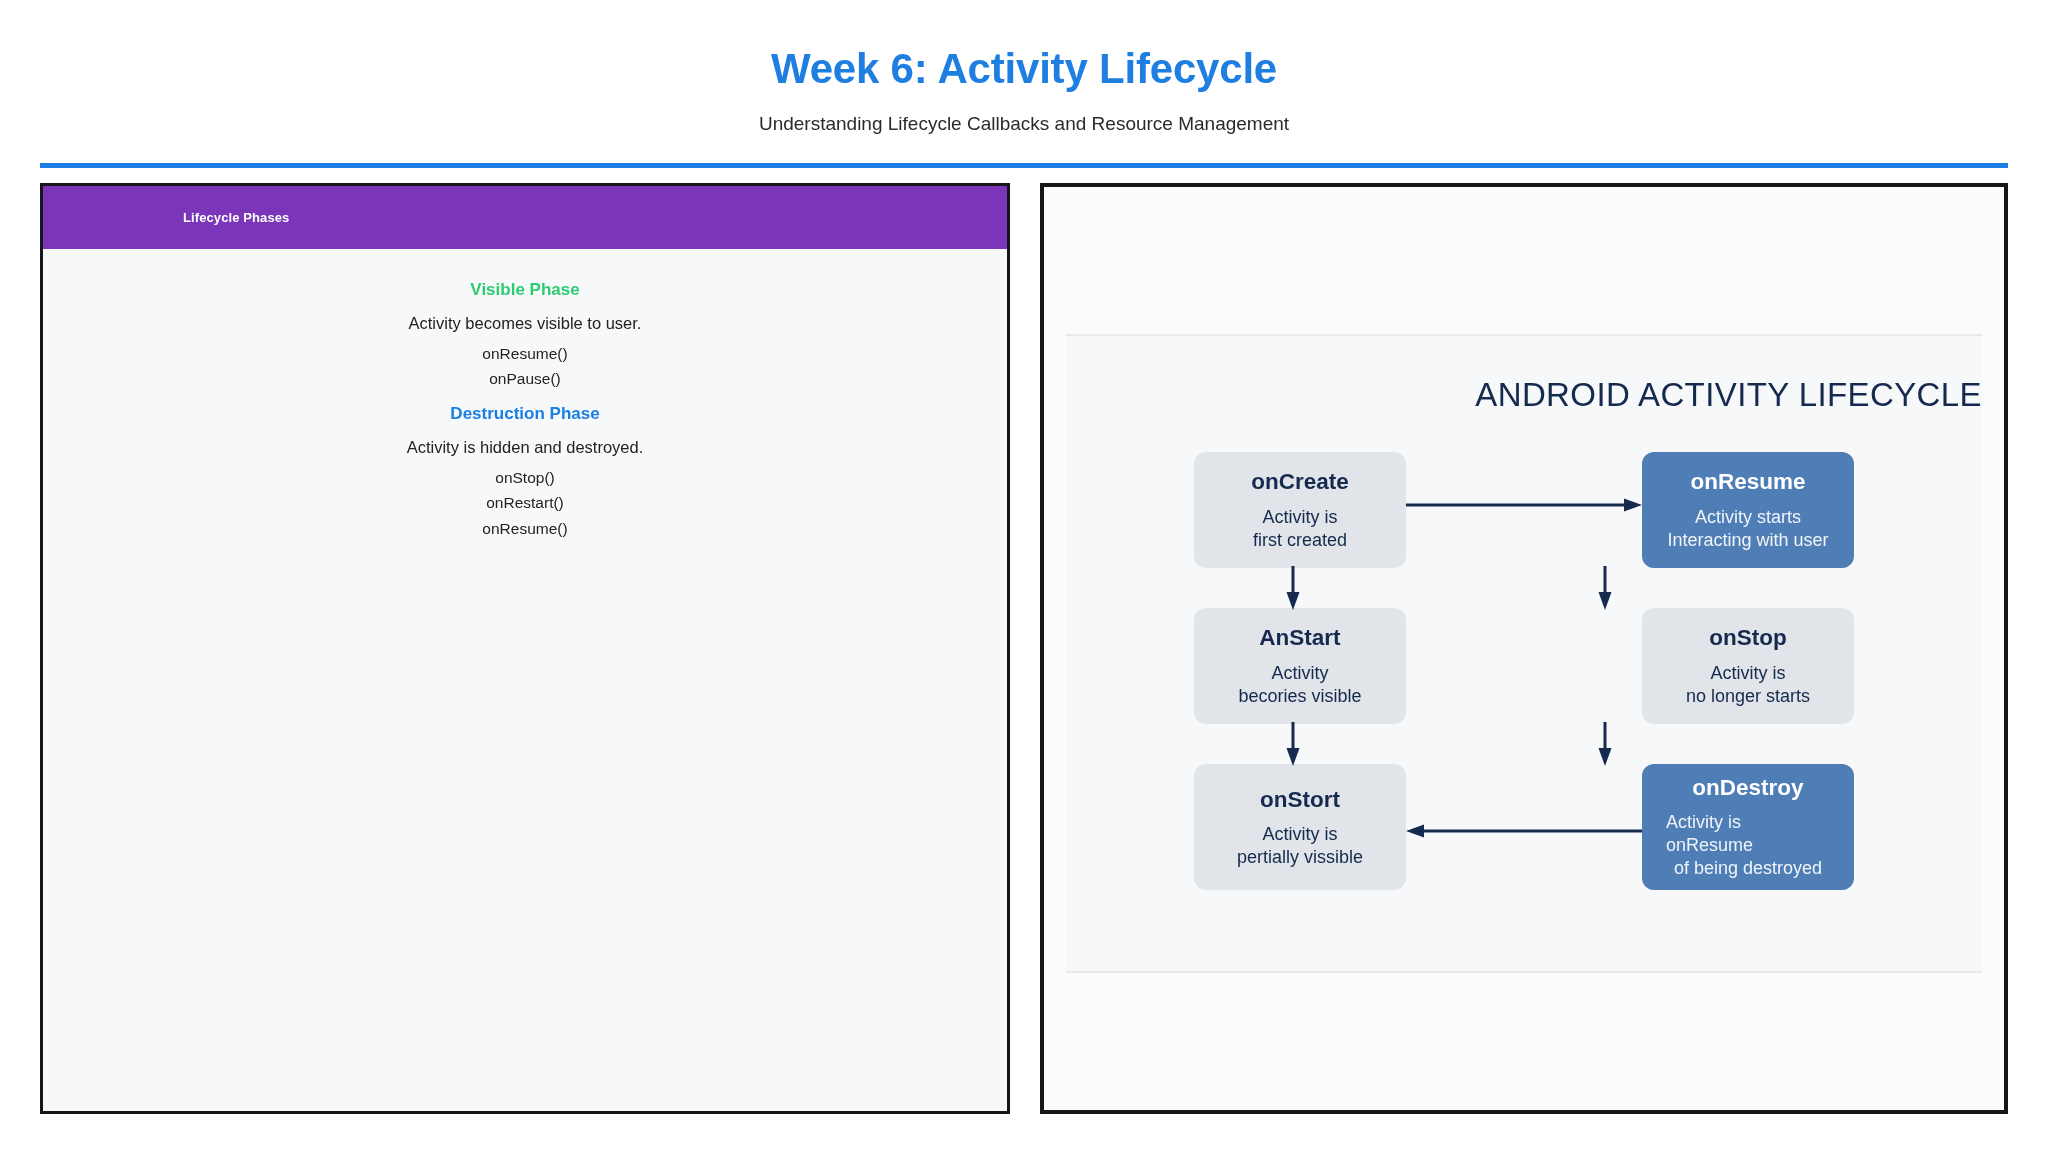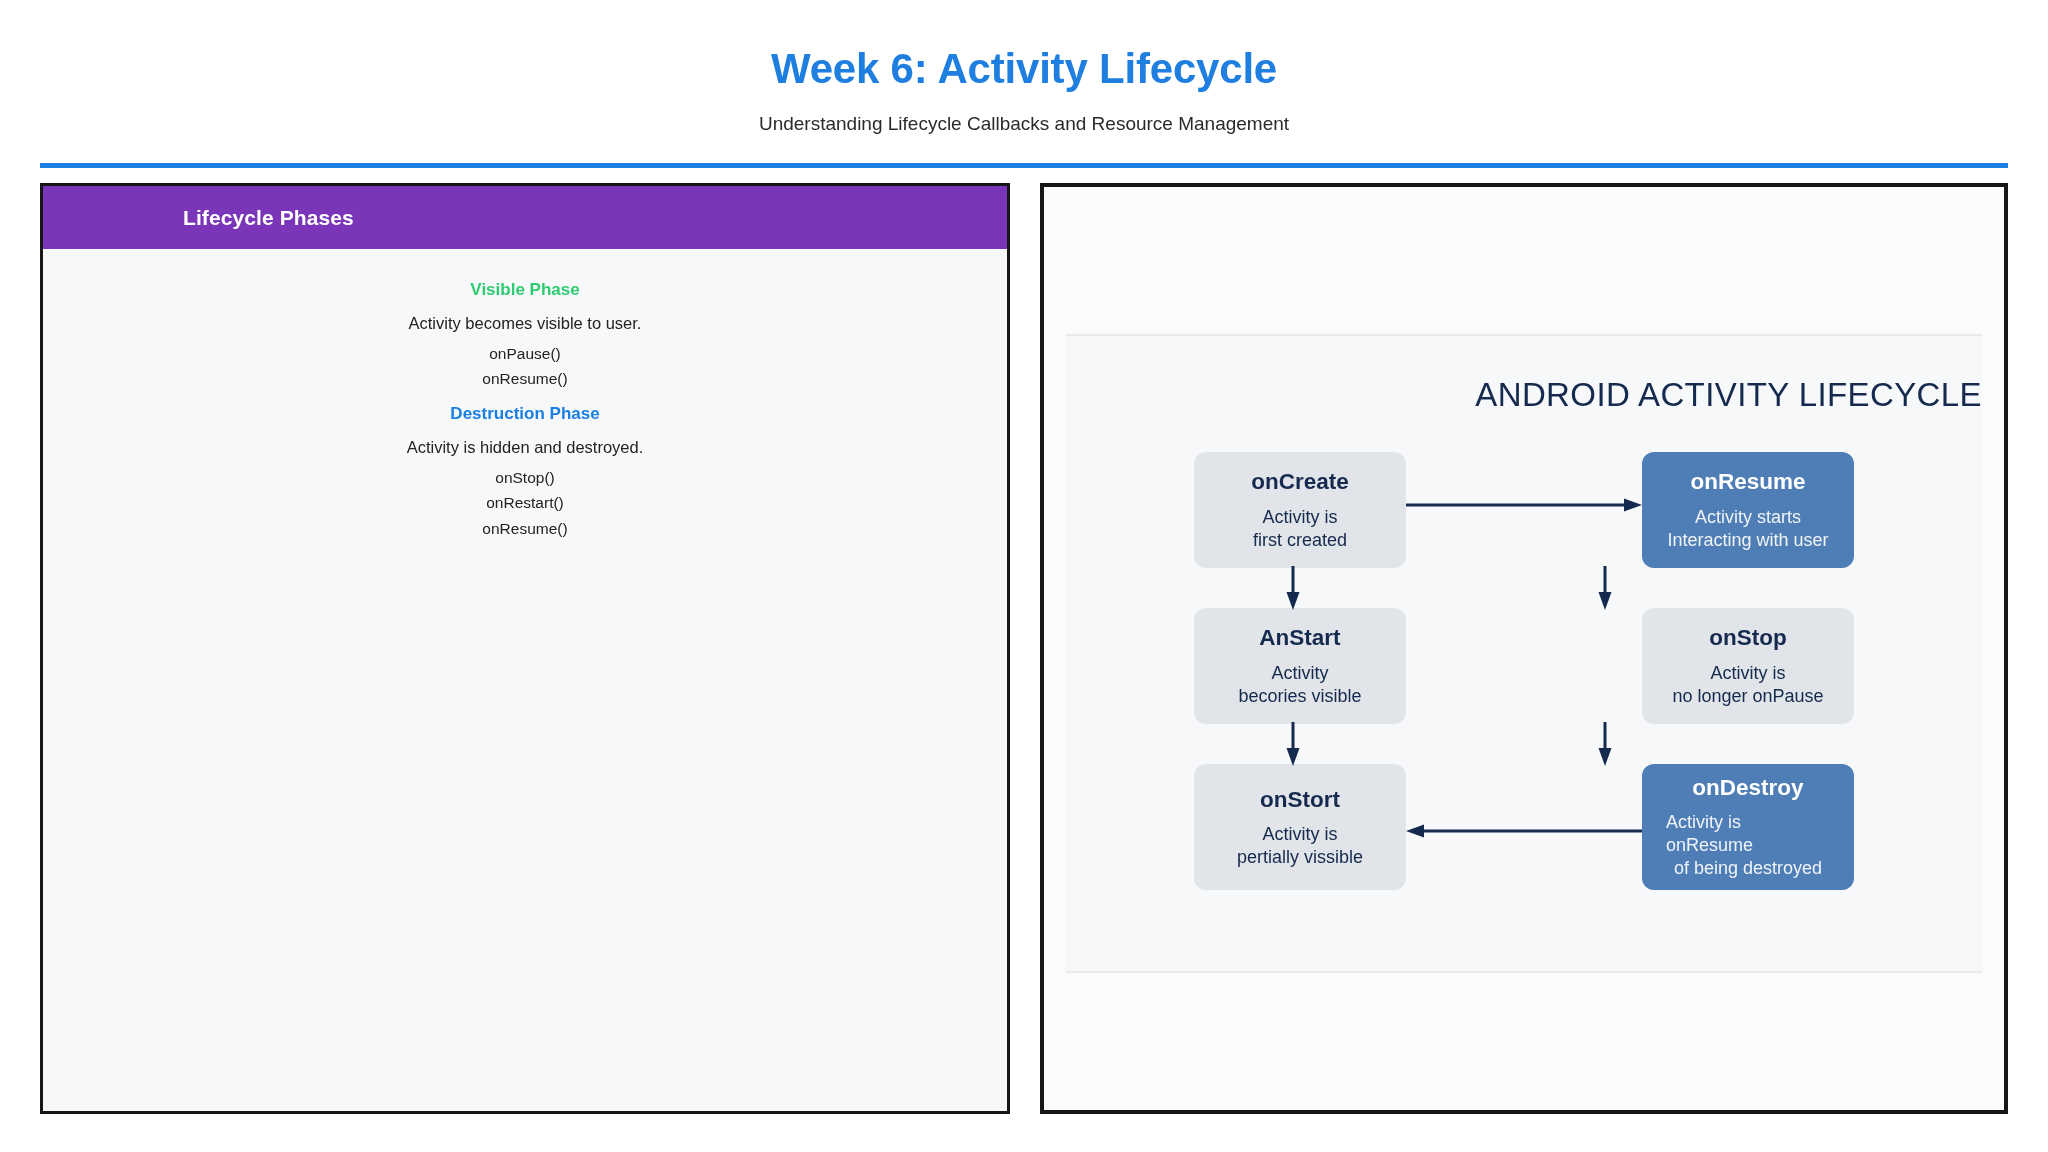--- a/index.html
+++ b/index.html
@@ -75,21 +75,21 @@
   .panel-header {
     background: #7a35b8;
     height: 63px;
     display: flex;
     align-items: center;
     padding-left: 140px;
     flex: 0 0 63px;
   }
   .panel-header-title {
     color: #ffffff;
-    font-size: 21px;
+    font-size: 13px;
     font-weight: 700;
     letter-spacing: 0.1px;
   }
   .panel-body {
     flex: 1;
     padding-top: 24px;
     text-align: center;
   }
 
   .phase-block { margin-bottom: 6px; }
@@ -222,22 +222,22 @@
     <div class="left-panel">
       <div class="panel-header">
         <span class="panel-header-title">Lifecycle Phases</span>
       </div>
       <div class="panel-body">
 
 
         <div class="phase-block">
           <div class="phase-title visible">Visible Phase</div>
           <div class="phase-desc">Activity becomes visible to user.</div>
+          <div class="phase-callback">onResume()</div>
           <div class="phase-callback">onPause()</div>
-          <div class="phase-callback">onResume()</div>
         </div>
 
         <div class="phase-block">
           <div class="phase-title destruction">Destruction Phase</div>
           <div class="phase-desc">Activity is hidden and destroyed.</div>
           <div class="phase-callback">onStop()</div>
           <div class="phase-callback">onRestart()</div>
           <div class="phase-callback">onResume()</div>
         </div>
 
@@ -282,21 +282,21 @@
 
             <div class="node light">
               <div class="node-title">AnStart</div>
               <div class="node-line">Activity</div>
               <div class="node-line">becories visible</div>
             </div>
 
             <div class="node light">
               <div class="node-title">onStop</div>
               <div class="node-line">Activity is</div>
-              <div class="node-line">no longer onPause</div>
+              <div class="node-line">no longer starts</div>
             </div>
           </div>
 
           <div class="grid-row">
             <svg class="arrow-v c1" viewBox="0 0 14 44">
               <line x1="7" y1="0" x2="7" y2="30" stroke="#152a4e" stroke-width="3"></line>
               <polygon points="7,44 0.5,26 13.5,26" fill="#152a4e"></polygon>
             </svg>
             <svg class="arrow-v c2" viewBox="0 0 14 44">
               <line x1="7" y1="0" x2="7" y2="30" stroke="#152a4e" stroke-width="3"></line>

